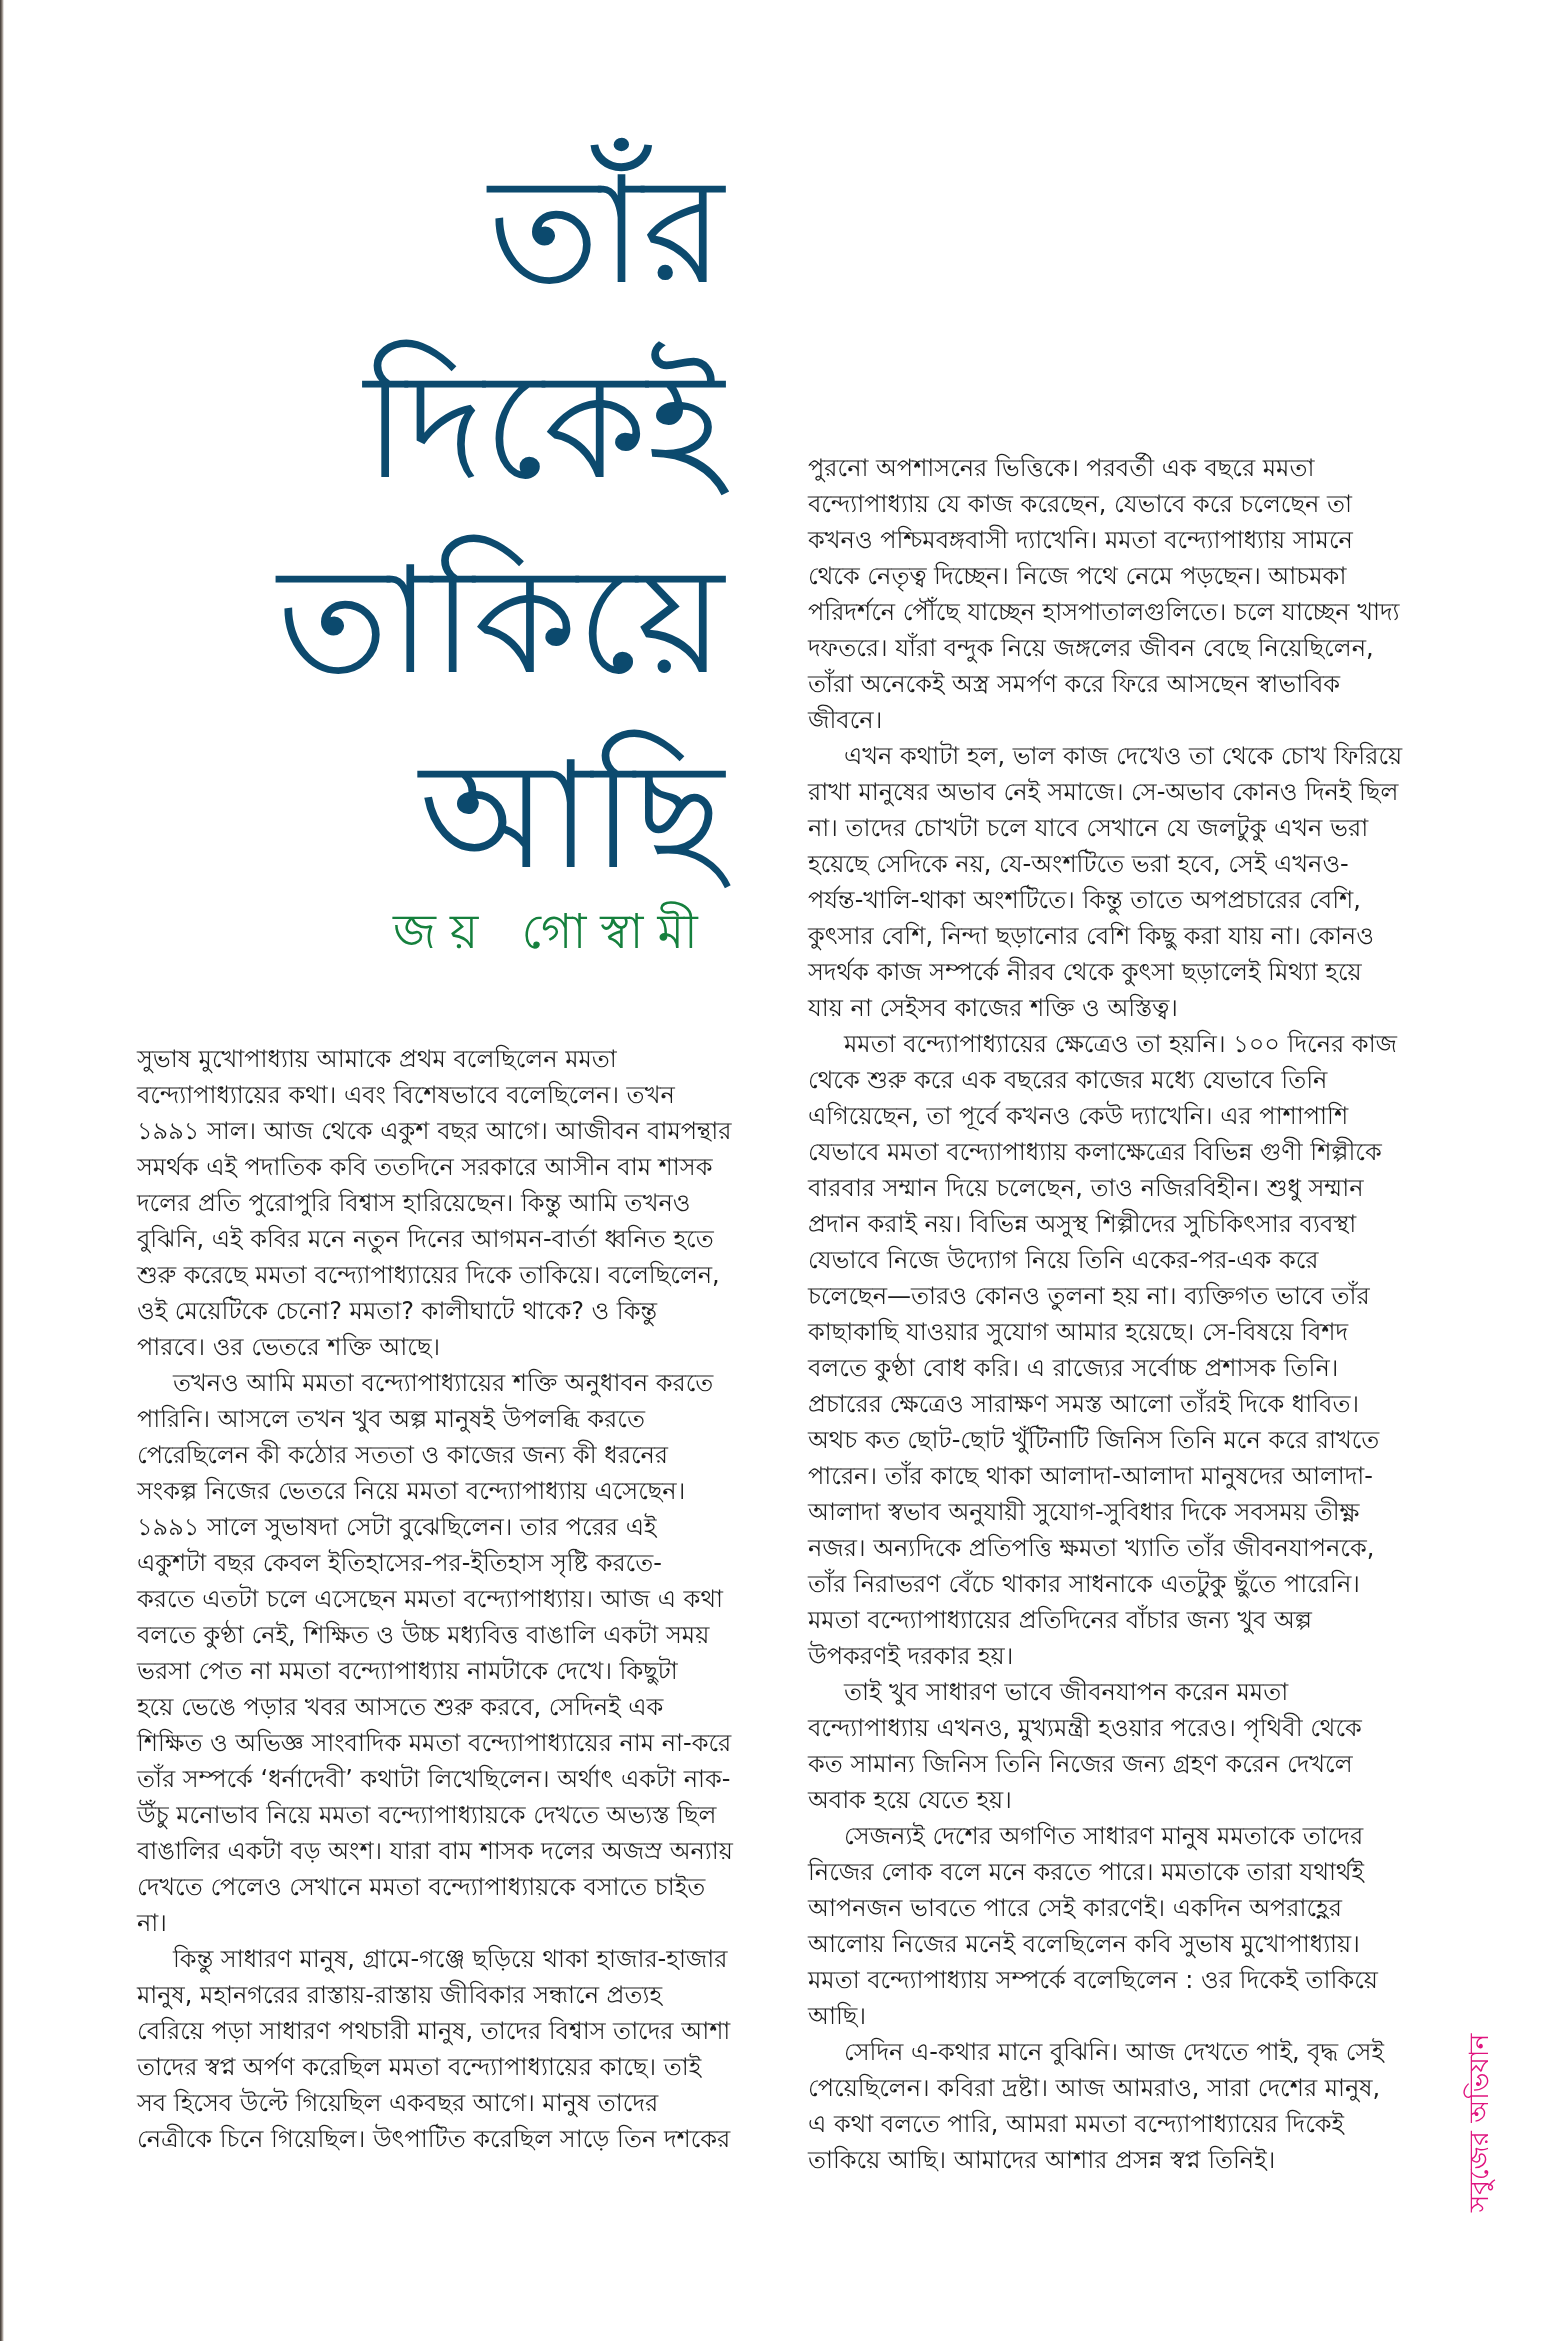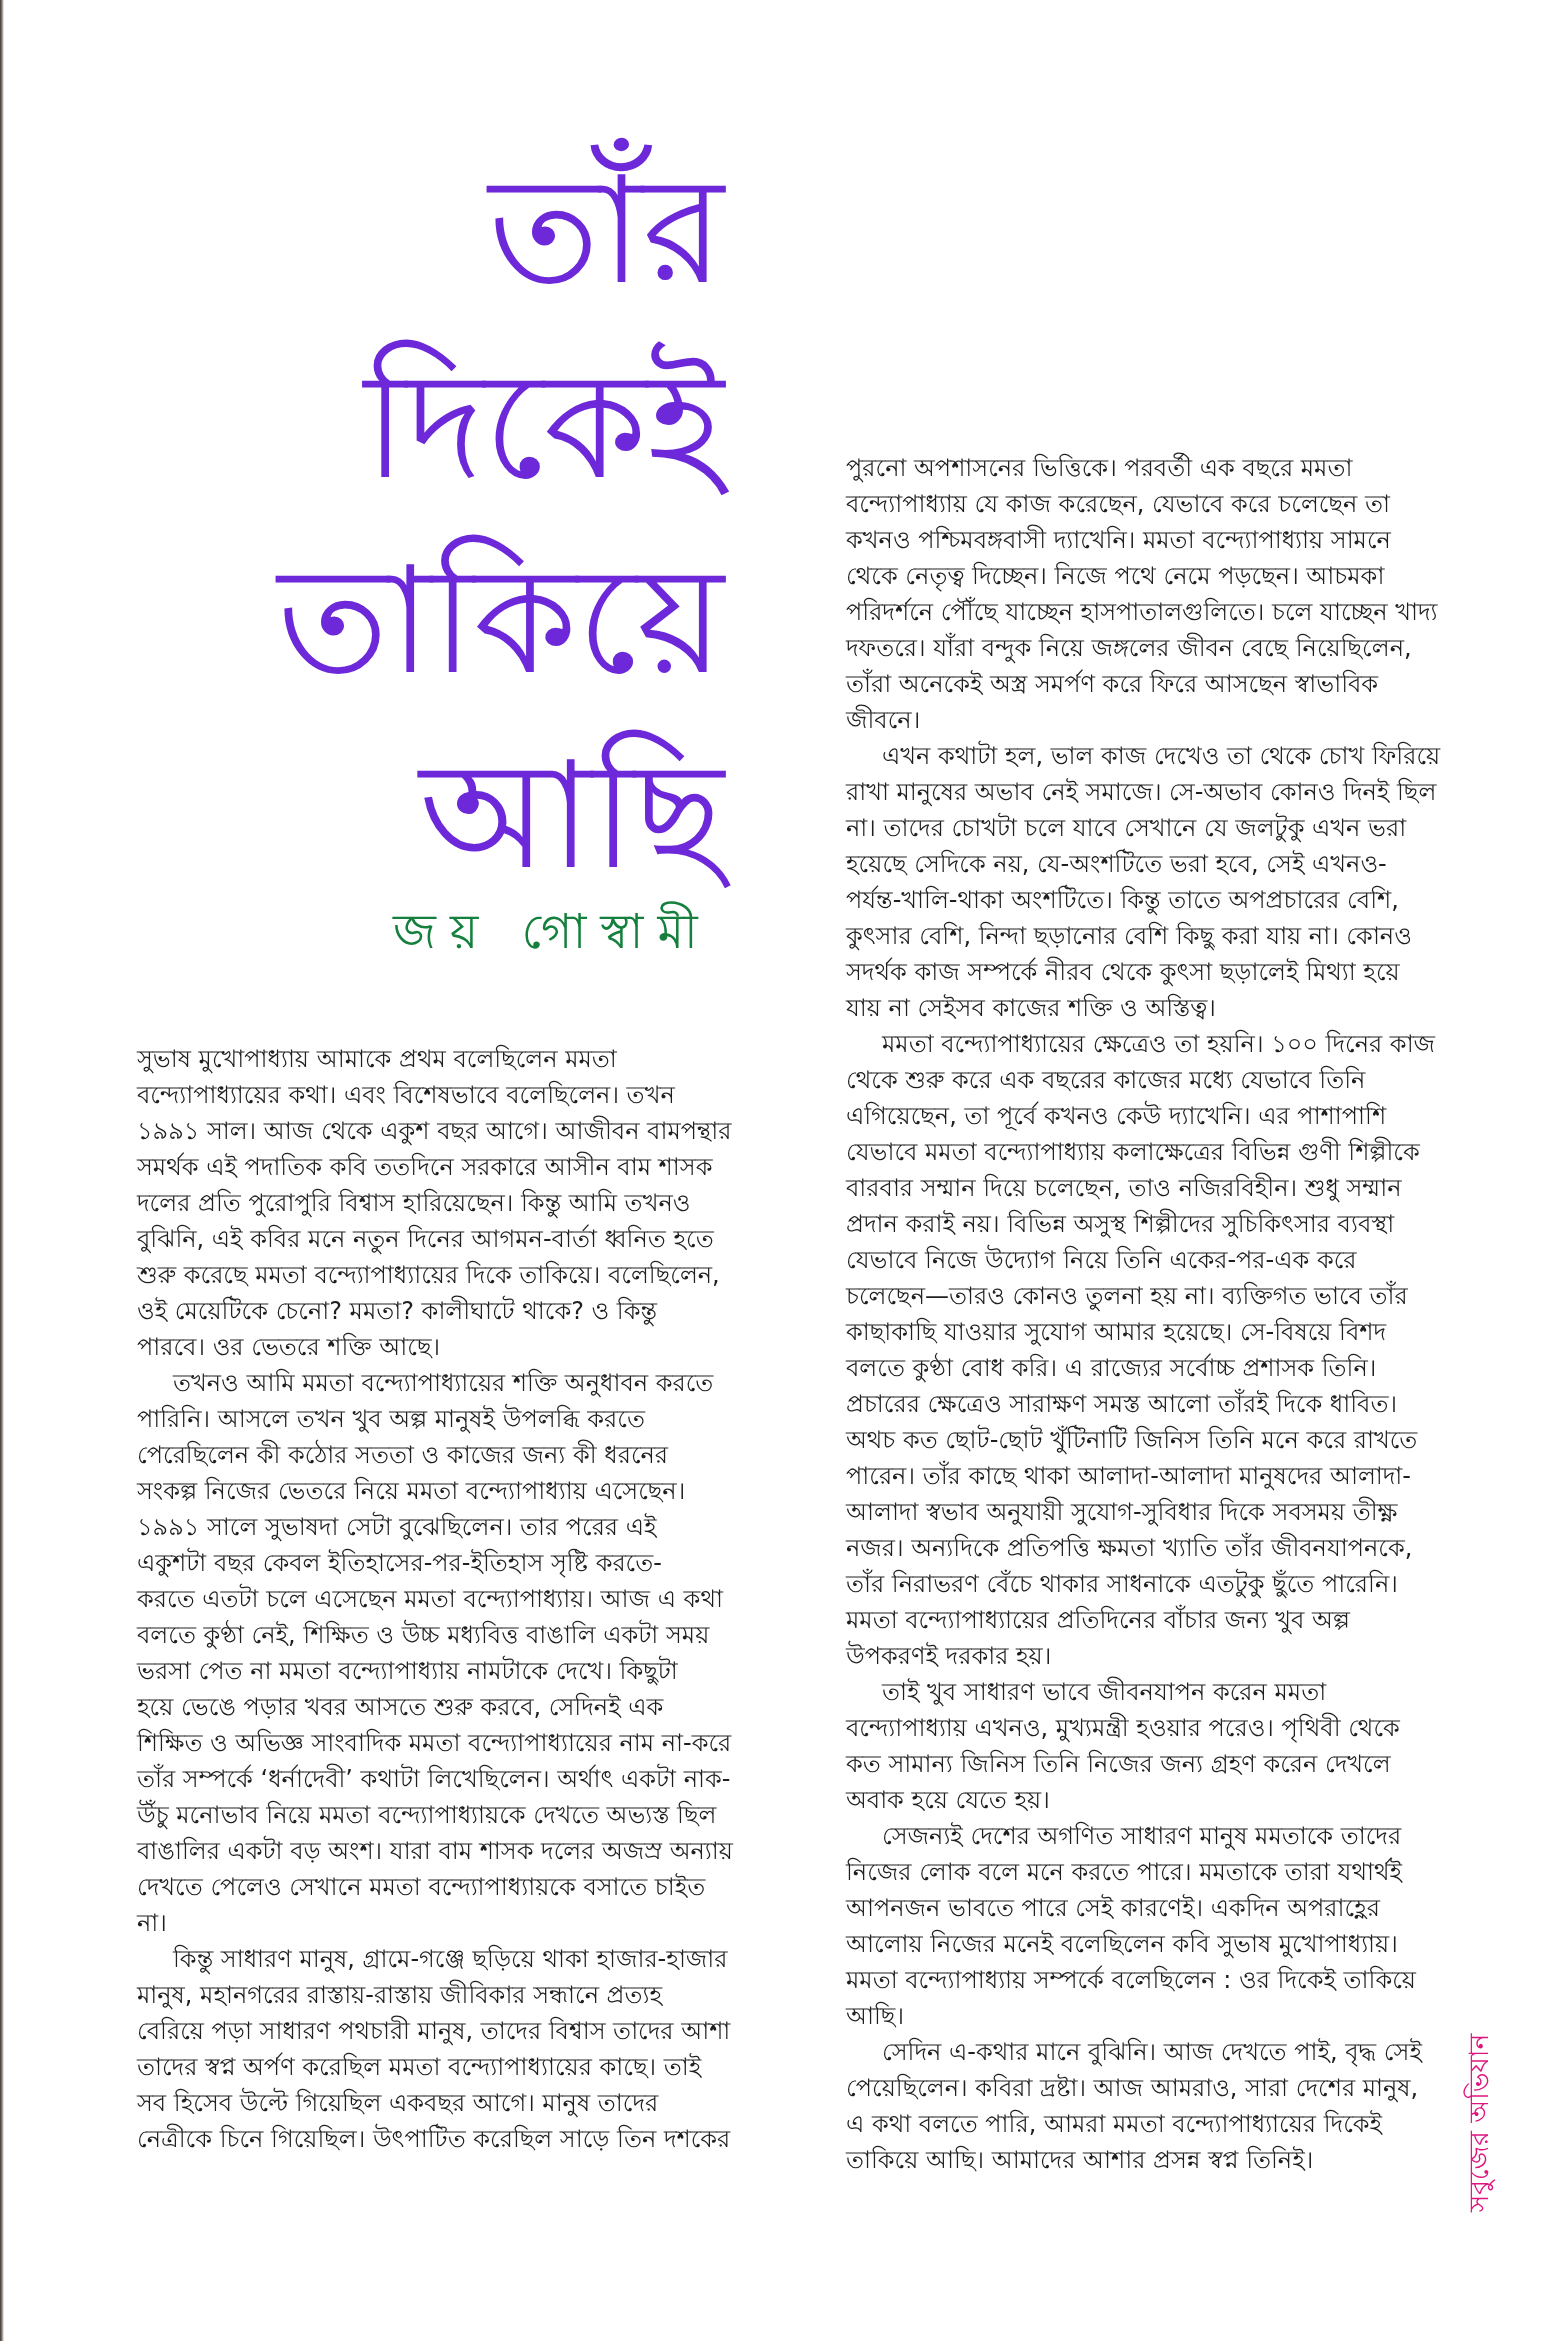--- a/index.html
+++ b/index.html
@@ -2,26 +2,26 @@
 <html style="font-size:12.5px"><head>
 <meta charset="utf-8">
 <style>
   html, body { margin:0; padding:0; background:#ffffff; }
   body { width:1563px; height:2342px; position:relative; overflow:hidden;
          font-family:"DejaVu Sans", "Liberation Sans", sans-serif; color:#1a1a1a; }
   .scan-edge { position:absolute; left:0; top:0; width:3.9px; height:2342px;
                background:linear-gradient(to right,#3b3530,#8a8078,#ffffff); }
   .title { position:absolute; right:839px; top:117px; text-align:right; }
   .title-line { display:block; font-family:"DejaVu Sans", sans-serif; font-size:148px;
-                line-height:195px; color:#6d28d9; font-weight:normal; white-space:nowrap; }
+                line-height:195px; color:#0c4a6e; font-weight:normal; white-space:nowrap; }
   .author { position:absolute; left:393px; top:895px; font-size:48px; letter-spacing:14px;
             color:#15803d; white-space:nowrap; }
   .col { position:absolute; font-size:24px; line-height:36px; color:#1f1f1f; }
   .col-left { left:137px; top:1041px; width:646px; }
-  .col-right { left:846px; top:450px; width:646px; }
+  .col-right { left:808px; top:450px; width:646px; }
   .line { display:block; white-space:nowrap; height:36px; }
   .line.indent { padding-left:36px; }
   .side-label { position:absolute; left:1471px; top:1993px; width:39px; height:218px; }
   .mag-title { position:absolute; left:1387px; top:2101px; transform:rotate(-90deg);
                transform-origin:center; font-size:26.5px; color:#e0147f; width:187px;
                text-align:center; white-space:nowrap; }
 </style>
 </head>
 <body>
 

